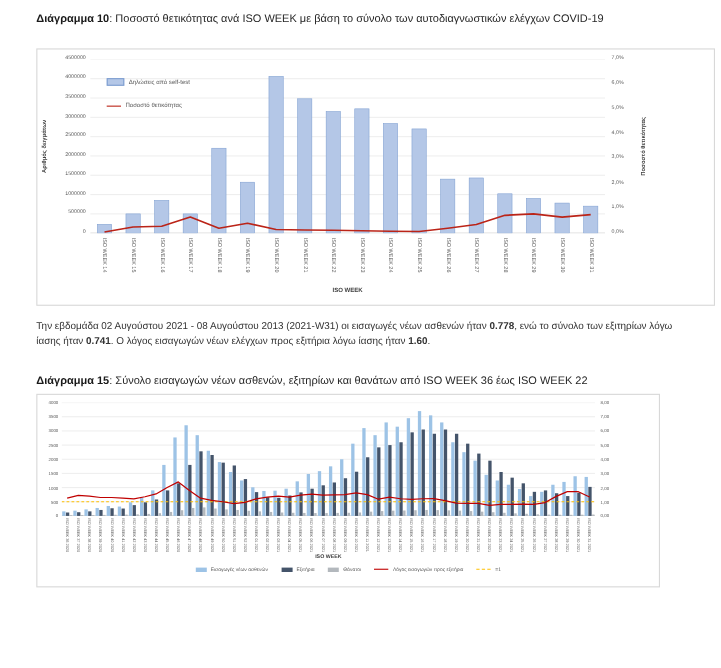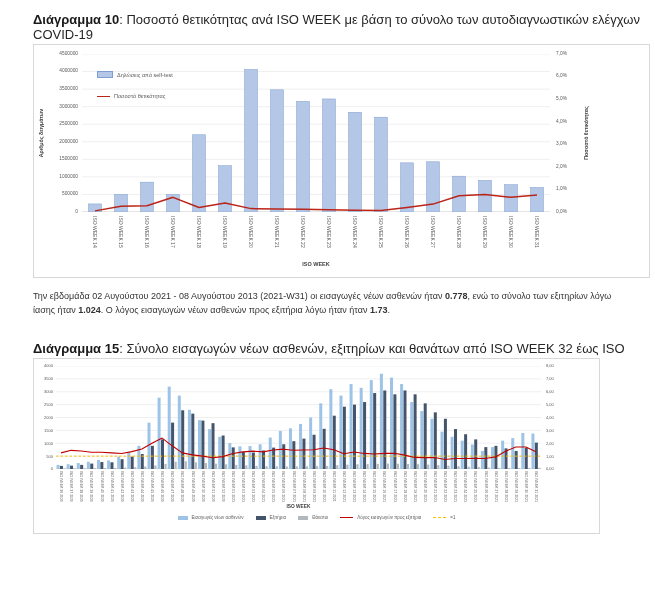--- a/index.html
+++ b/index.html
@@ -1,18 +1,18 @@
 <!DOCTYPE html>
 <html><head>
 <meta charset="utf-8">
 <style>
   html,body{margin:0;padding:0;background:#ffffff;}
   .page{position:relative;width:655px;height:607px;background:#ffffff;overflow:hidden;
         font-family:"Liberation Sans",sans-serif;color:#333;}
-  .heading{position:absolute;font-size:13px;color:#262626;margin:0;}
+  .heading{position:absolute;font-size:10px;color:#262626;margin:0;}
   .heading b{color:#1a1a1a;}
   .para{position:absolute;font-size:9px;line-height:1.55;color:#333;margin:0;}
   .chartbox{position:absolute;background:#fff;border:1px solid #d8d8d8;}
   .plot-svg{position:absolute;}
   .tick{position:absolute;color:#595959;white-space:nowrap;}
   .xlab{position:absolute;transform:rotate(90deg);transform-origin:top left;
         color:#595959;white-space:nowrap;text-align:left;}
   .xtitle{position:absolute;text-align:center;font-weight:bold;color:#404040;}
   .vtitle-wrap{position:absolute;display:flex;align-items:center;justify-content:center;}
   .vtitle{transform:rotate(-90deg);white-space:nowrap;font-weight:bold;color:#404040;}
@@ -109,23 +109,23 @@
           <span class="sw-bar" style="width: 14px; height: 5px; background: rgb(180, 199, 231); border: 0.5px solid rgb(127, 159, 209);"></span>
           <span>Δηλώσεις από self-test</span>
         </span>
         <span class="legend-item" style="font-size: 5.5px;">
           <span class="sw-line" style="width: 13px; border-top: 1.5px solid rgb(187, 36, 24);"></span>
           <span>Ποσοστό θετικότητας</span>
         </span>
       </div>
     </div>
 
-  <p class="para" style="left:33px;top:290px;width:592px;"><span>Την εβδομάδα 02 Αυγούστου 2021 - 08 Αυγούστου 2013 (2021-W31) οι εισαγωγές νέων ασθενών ήταν </span><b>0.778</b><span>, ενώ το σύνολο των εξιτηρίων λόγω ίασης ήταν </span><b>1.024</b><span>. Ο λόγος εισαγωγών νέων ασθενών προς εξιτήρια λόγω ήταν ήταν </span><b>1.73</b><span>.</span></p>
-
-  <p class="heading" style="left:33px;top:341px;"><b>Διάγραμμα 15</b><span>: Σύνολο εισαγωγών νέων ασθενών, εξιτηρίων και θανάτων από ISO WEEK 32 έως ISO WEEK 31</span></p>
+  <p class="para" style="left:33px;top:290px;width:592px;"><span>Την εβδομάδα 02 Αυγούστου 2021 - 08 Αυγούστου 2013 (2021-W31) οι εισαγωγές νέων ασθενών ήταν </span><b>0.778</b><span>, ενώ το σύνολο των εξιτηρίων λόγω ίασης ήταν </span><b>0.741</b><span>. Ο λόγος εισαγωγών νέων ελέγχων προς εξιτήρια λόγω ίασης ήταν </span><b>1.60</b><span>.</span></p>
+
+  <p class="heading" style="left:33px;top:341px;"><b>Διάγραμμα 15</b><span>: Σύνολο εισαγωγών νέων ασθενών, εξιτηρίων και θανάτων από ISO WEEK 36 έως ISO WEEK 22</span></p>
 
   <div class="chartbox" id="box11" style="left:33px;top:358px;width:565px;height:174px;">
     <div class="xtitle" style="left:22px;top:145px;width:485px;font-size:4.8px;">ISO WEEK</div>
   <svg width="485" height="103" viewBox="0 0 485 103" class="plot-svg" style="left: 22px; top: 7px;">
         <line x1="0" y1="103" x2="485" y2="103" stroke="#bfbfbf" stroke-width="0.8"></line>
         <line x1="0" y1="90.125" x2="485" y2="90.125" stroke="#e4e4e4" stroke-width="0.6"></line>
         <line x1="0" y1="77.25" x2="485" y2="77.25" stroke="#e4e4e4" stroke-width="0.6"></line>
         <line x1="0" y1="64.375" x2="485" y2="64.375" stroke="#e4e4e4" stroke-width="0.6"></line>
         <line x1="0" y1="51.5" x2="485" y2="51.5" stroke="#e4e4e4" stroke-width="0.6"></line>
         <line x1="0" y1="38.625" x2="485" y2="38.625" stroke="#e4e4e4" stroke-width="0.6"></line>

